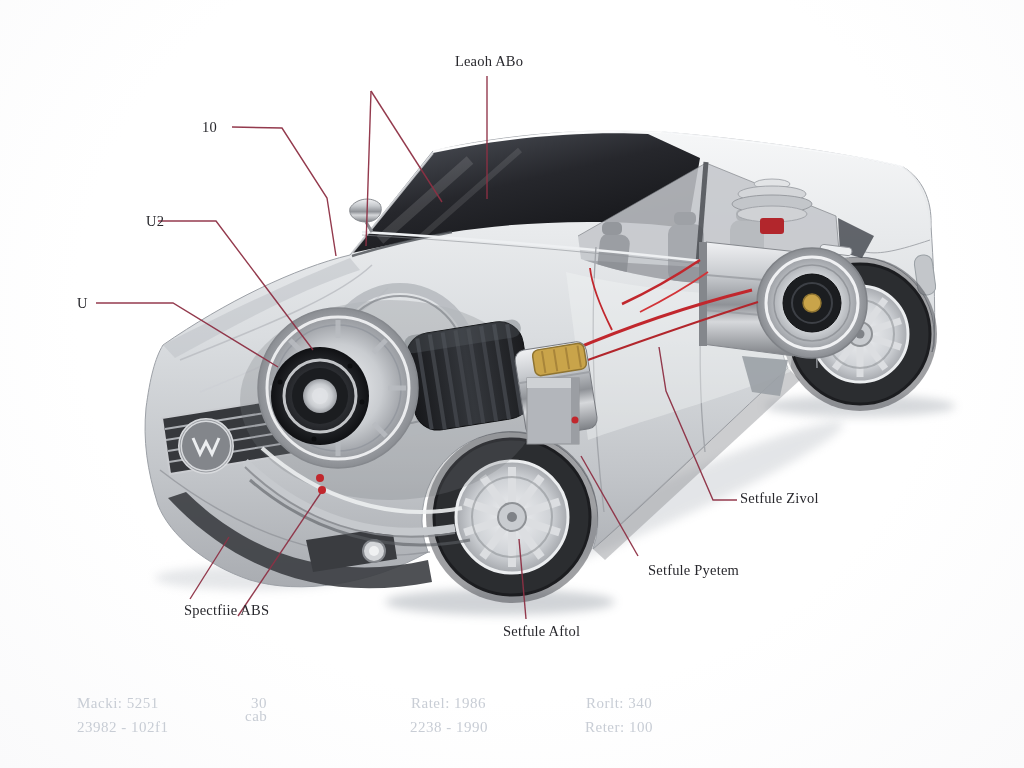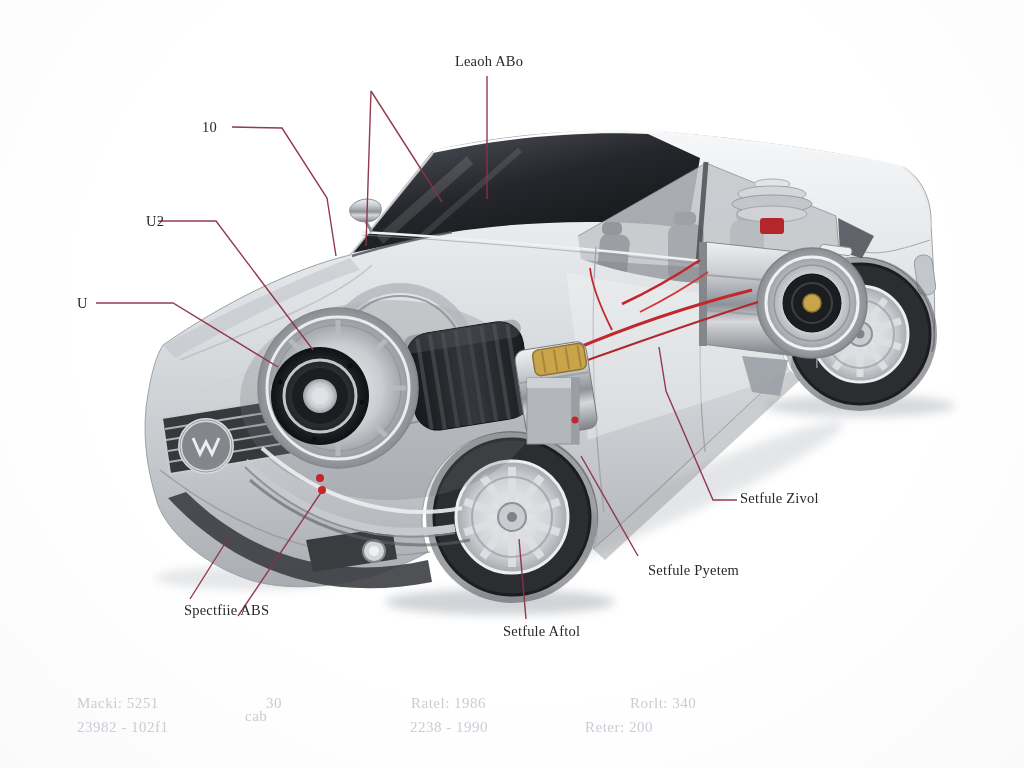--- a/index.html
+++ b/index.html
@@ -302,22 +302,22 @@
 <div class="lbl" style="left:202px;top:119px;text-align:right;">10</div>
 <div class="lbl" style="left:131px;top:213px;margin-left:15px;">U2</div>
 <div class="lbl" style="left:77px;top:295px;">U</div>
 <div class="lbl" style="left:144px;top:602px;margin-left:40px;">Spectfiie ABS</div>
 <div class="lbl" style="left:503px;top:623px;">Setfule Aftol</div>
 <div class="lbl" style="left:648px;top:562px;text-align:center;">Setfule Pyetem</div>
 <div class="lbl" style="left:740px;top:490px;">Setfule Zivol</div>
 
 <div>
   <span class="fcell" style="left:77px;top:695px;">Macki: 5251</span>
-  <span class="fcell" style="left:251px;top:695px;margin-left:15px;">30</span>
+  <span class="fcell" style="left:251px;top:695px;">30</span>
   <span class="fcell" style="left:411px;top:695px;">Ratel: 1986</span>
-  <span class="fcell" style="left:586px;top:695px;margin-left:44px;">Rorlt: 340</span>
+  <span class="fcell" style="left:586px;top:695px;">Rorlt: 340</span>
   <span class="fcell" style="left:77px;top:719px;text-align:right;">23982 - 102f1</span>
   <span class="fcell" style="left:245px;top:708px;">cab</span>
   <span class="fcell" style="left:410px;top:719px;">2238 - 1990</span>
-  <span class="fcell" style="left:585px;top:719px;">Reter: 200</span>
+  <span class="fcell" style="left:585px;top:719px;">Reter: 100</span>
 </div>
 
 </div>
 
 </body></html>

